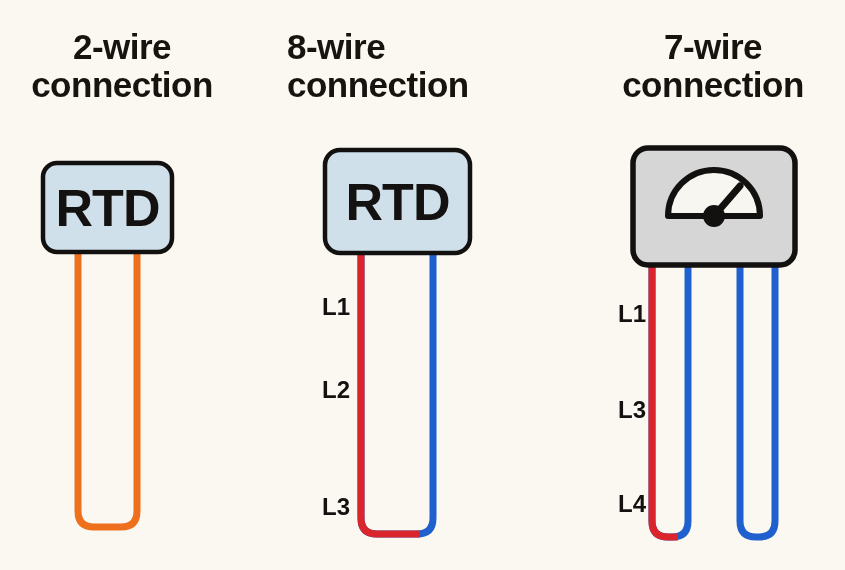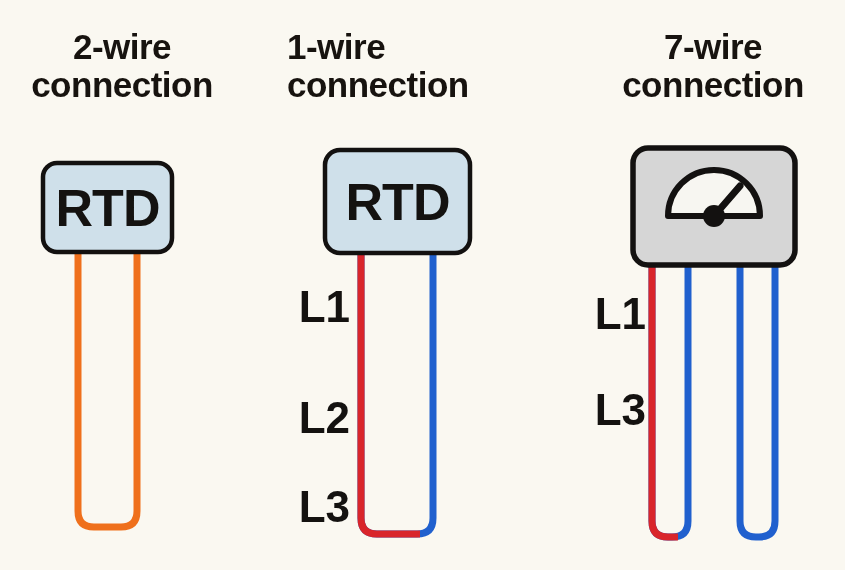--- a/index.html
+++ b/index.html
@@ -30,21 +30,21 @@
   .device-label {
     position: absolute;
     display: flex; align-items: center; justify-content: center;
     font-size: 52px; font-weight: 700; letter-spacing: -1px;
     color: #141210;
   }
   .terminal-label {
     position: absolute;
     width: 60px;
     text-align: right;
-    font-size: 44px; font-weight: 700;
+    font-size: 24px; font-weight: 700;
     line-height: 36px;
     color: #141210;
   }
 </style>
 </head>
 <body>
 
 <div class="canvas">
 
   <svg class="scene" width="845" height="570" viewBox="0 0 845 570">
@@ -68,31 +68,32 @@
       <line x1="714" y1="216" x2="740" y2="186" stroke-width="7" stroke-linecap="round" stroke="#131110"></line>
       <circle cx="714" cy="216" r="11" fill="#131110"></circle>
     </g>
   </svg>
 
   <div class="title centered" style="left:17px;">
     <div>2-wire</div>
     <div>connection</div>
   </div>
   <div class="title left" style="left:287px;">
-    <div>1-wire</div>
+    <div>8-wire</div>
     <div>connection</div>
   </div>
   <div class="title centered" style="left:608px;">
     <div>7-wire</div>
     <div>connection</div>
   </div>
 
   <div class="device-label" style="left:43px; top:163px; width:129px; height:89px;">RTD</div>
   <div class="device-label" style="left:325px; top:150px; width:145px; height:103px;">RTD</div>
 
   <div class="terminal-label" style="left:290px; top:289px;">L1</div>
-  <div class="terminal-label" style="left:290px; top:400px;">L2</div>
+  <div class="terminal-label" style="left:290px; top:372px;">L2</div>
   <div class="terminal-label" style="left:290px; top:489px;">L3</div>
 
   <div class="terminal-label" style="left:586px; top:296px;">L1</div>
   <div class="terminal-label" style="left:586px; top:392px;">L3</div>
+  <div class="terminal-label" style="left:586px; top:486px;">L4</div>
 
 </div>
 
 </body></html>

